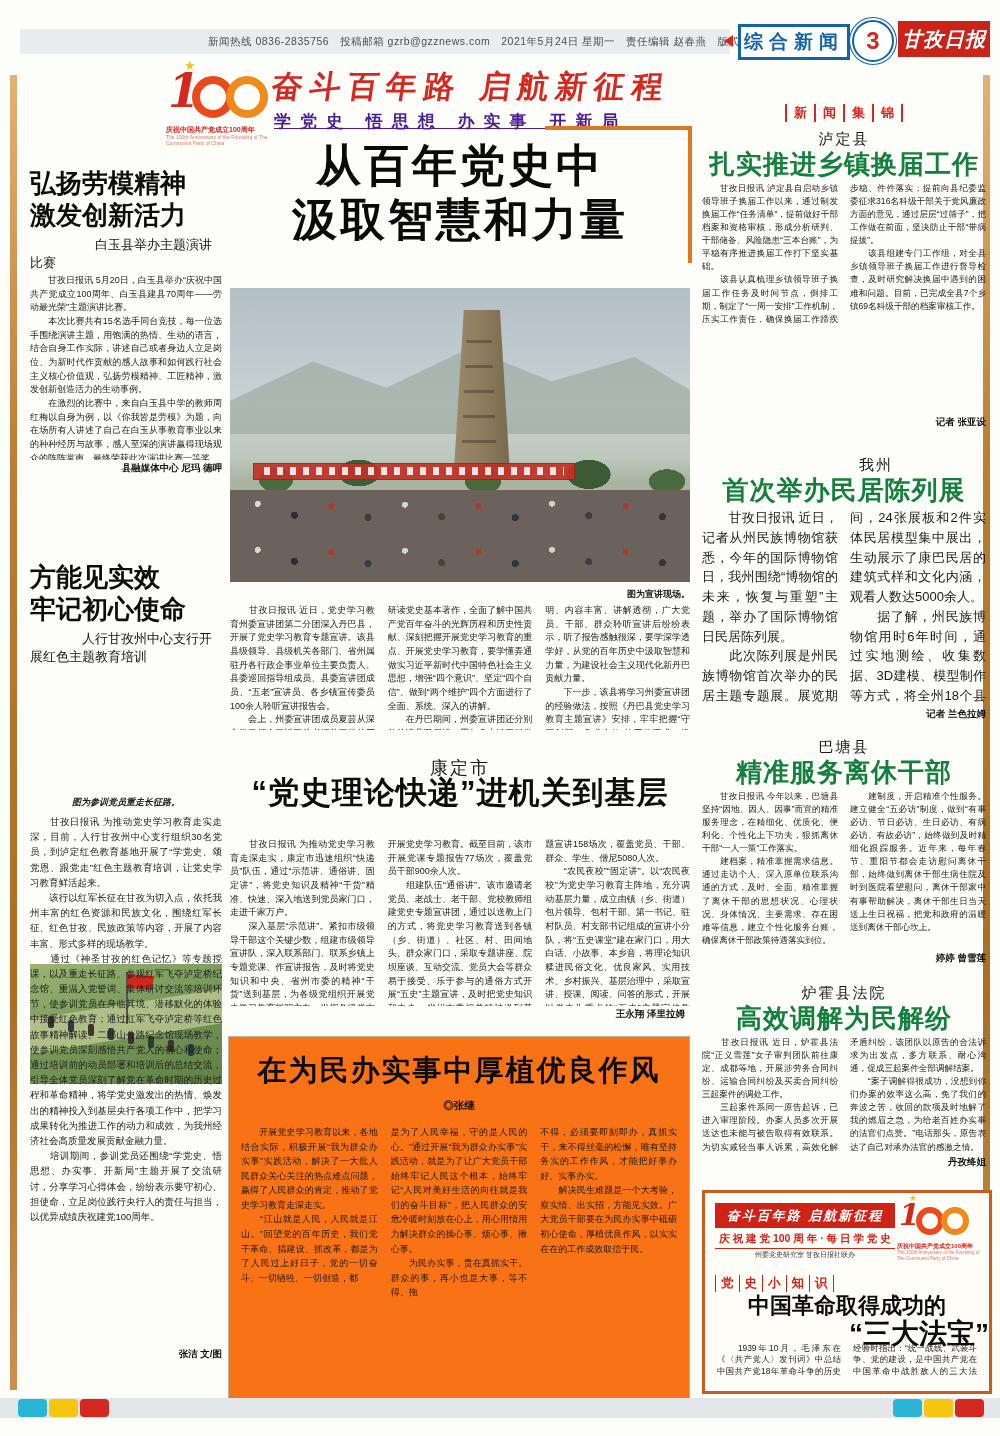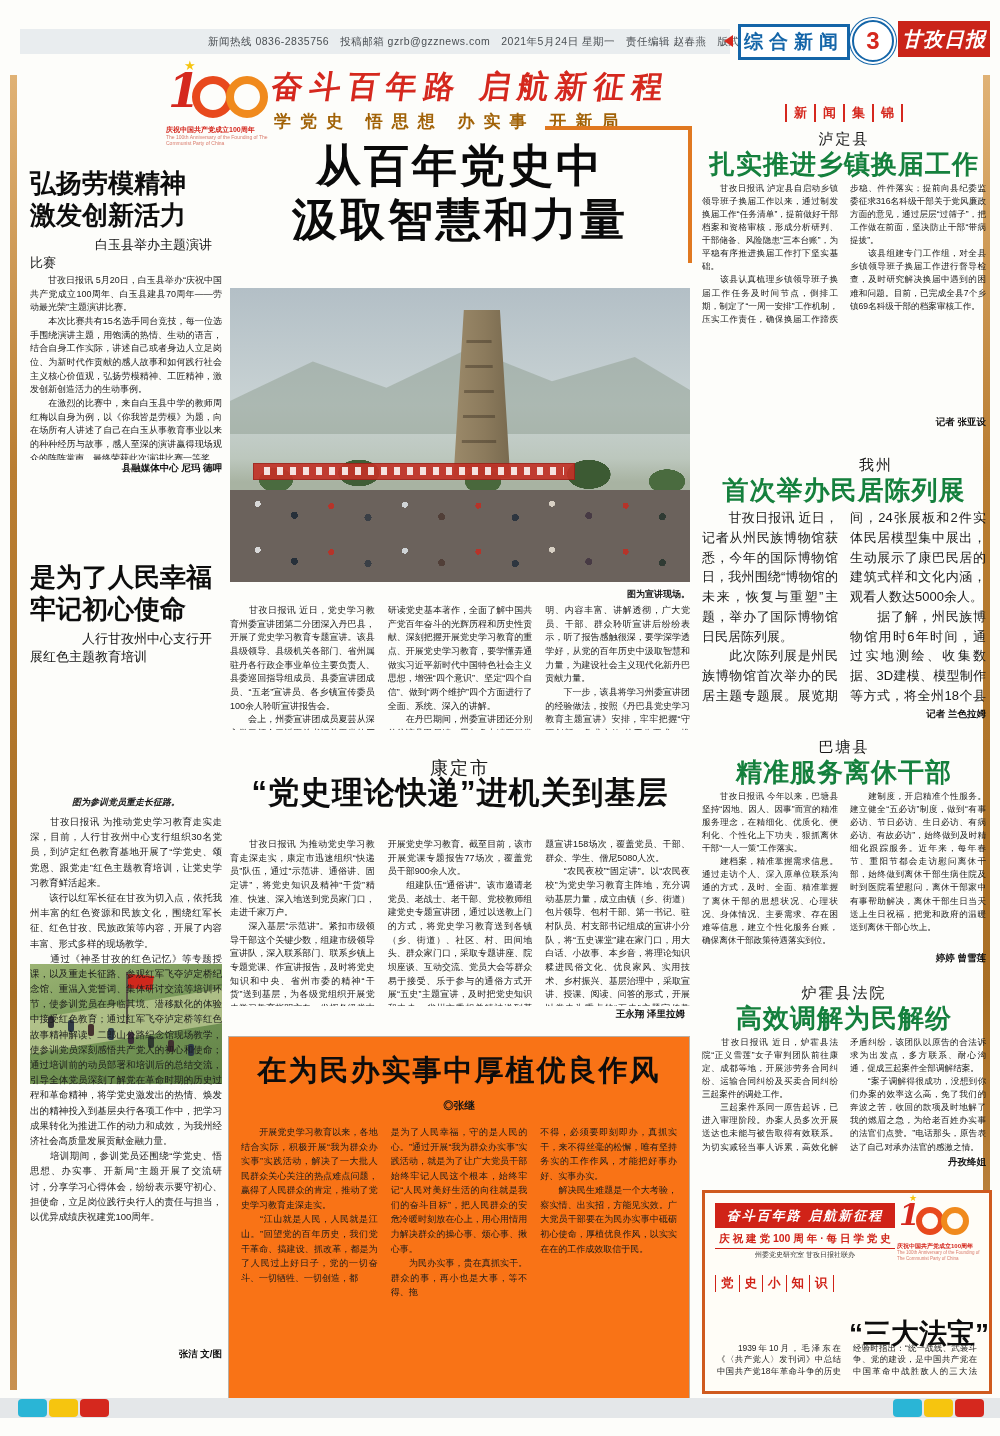--- a/index.html
+++ b/index.html
@@ -11,21 +11,21 @@
   .info-line{font-size:10.5px;color:#4a4f53;letter-spacing:.5px;white-space:nowrap;}
   .section-box{border:3px solid #1465a8;color:#1465a8;font-size:19px;font-weight:700;
                letter-spacing:6px;display:flex;align-items:center;justify-content:center;background:#fff;}
   .page-badge{border:2px solid #1465a8;border-radius:50%;color:#d5281e;font-size:24px;font-weight:900;
               display:flex;align-items:center;justify-content:center;background:#fff;
               box-shadow:0 0 0 2px #fff, 0 0 0 3px #1465a8;}
   .masthead{background:#ca2419;color:#fff;display:flex;align-items:center;justify-content:center;
             font-family:"DejaVu Serif",serif;font-style:italic;font-weight:700;font-size:20px;letter-spacing:1px;}
   .slogan{font-family:"DejaVu Serif",serif;font-weight:900;color:#d5281e;transform:skewX(-8deg);
           letter-spacing:7px;white-space:nowrap;}
-  .sub-slogan{font-weight:900;color:#a16207;letter-spacing:9px;white-space:nowrap;}
+  .sub-slogan{font-weight:900;color:#4c1d95;letter-spacing:9px;white-space:nowrap;text-decoration:underline;}
   .ring{display:inline-block;border-radius:50%;}
   .lead-title{font-weight:900;color:#0a0a0a;text-align:center;letter-spacing:3px;line-height:1.06;}
   .lead-sub{color:#d5281e;font-weight:700;text-align:center;letter-spacing:2px;}
   .htitle{font-weight:900;color:#0d0d0d;}
   .kicker{text-align:center;font-size:18px;color:#1a1a1a;letter-spacing:2px;}
   .body-text{font-size:9px;line-height:1.52;text-align:justify;color:#1a1a1a;white-space:pre-line;overflow:hidden;}
   .byline{font-size:9.5px;font-weight:700;text-align:right;color:#111;}
   .caption{font-size:9px;font-weight:700;color:#222;}
   .colrow{display:flex;gap:13px;}
   .colrow>div{flex:1;}
@@ -120,21 +120,21 @@
 
   <div class="abs htitle" style="left:30px;top:168px;width:192px;font-size:26px;line-height:1.2;">弘扬劳模精神</div>
   <div class="abs htitle" style="left:30px;top:200px;width:192px;font-size:26px;line-height:1.2;">激发创新活力</div>
   <div class="abs" style="left:30px;top:236px;width:192px;font-size:13px;text-indent:5em;line-height:1.35;">白玉县举办主题演讲比赛</div>
   <div class="abs body-text" style="left:30px;top:274px;width:192px;height:186px;">　　甘孜日报讯 5月20日，白玉县举办“庆祝中国共产党成立100周年、白玉县建县70周年——劳动最光荣”主题演讲比赛。
 　　本次比赛共有15名选手同台竞技，每一位选手围绕演讲主题，用饱满的热情、生动的语言，结合自身工作实际，讲述自己或者身边人立足岗位、为新时代作贡献的感人故事和如何践行社会主义核心价值观，弘扬劳模精神、工匠精神，激发创新创造活力的生动事例。
 　　在激烈的比赛中，来自白玉县中学的教师周红梅以自身为例，以《你我皆是劳模》为题，向在场所有人讲述了自己在白玉从事教育事业以来的种种经历与故事，感人至深的演讲赢得现场观众的阵阵掌声，最终荣获此次演讲比赛一等奖。
 　　举办此次演讲比赛，进一步深化了党史学习教育，增强信仰信念信心，为迎接建党100周年、白玉县建县70周年营造了良好的氛围。</div>
   <div class="abs byline" style="left:30px;top:462px;width:192px;">县融媒体中心 尼玛 德呷</div>
 
-  <div class="abs htitle" style="left:30px;top:562px;width:192px;font-size:26px;line-height:1.2;">是为了人民幸福</div>
+  <div class="abs htitle" style="left:30px;top:562px;width:192px;font-size:26px;line-height:1.2;">方能见实效</div>
   <div class="abs htitle" style="left:30px;top:594px;width:192px;font-size:26px;line-height:1.2;">牢记初心使命</div>
   <div class="abs" style="left:30px;top:630px;width:192px;font-size:13px;text-indent:4em;line-height:1.35;">人行甘孜州中心支行开展红色主题教育培训</div>
   <div class="abs photo" style="left:30px;top:670px;width:192px;height:120px;">
     <div style="position:absolute;inset:0;background:linear-gradient(160deg,#9cb474 0%,#79995a 45%,#5e8044 100%);"></div>
     <div style="position:absolute;left:-20px;top:38px;width:260px;height:34px;background:#c4cf9a;transform:rotate(-9deg);opacity:.7;"></div>
     <div style="position:absolute;left:96px;top:8px;width:2px;height:52px;background:#5a5248;"></div>
     <div style="position:absolute;left:98px;top:10px;width:26px;height:16px;background:#d0281c;clip-path:polygon(0 0,100% 12%,92% 100%,0 88%);"></div>
     <div style="position:absolute;left:18px;top:52px;width:6px;height:12px;background:#333;border-radius:2px;
       box-shadow:20px 4px 0 #2e3a46,40px 8px 0 #44322e,60px 12px 0 #30404a,80px 16px 0 #3c2f3a,100px 20px 0 #2f3a30,120px 24px 0 #403030,140px 28px 0 #2e3a46;"></div>
   </div>
@@ -214,20 +214,21 @@
       <span class="ring" style="position:absolute;left:42px;top:8px;width:16px;height:16px;border:6px solid #f08a1d;"></span>
       <span style="position:absolute;left:10px;top:-6px;color:#f6c50f;font-size:9px;">★</span>
     </div>
     <div style="position:absolute;right:6px;top:50px;width:86px;color:#d5281e;font-size:6px;font-weight:700;line-height:1.2;">
       <div>庆祝中国共产党成立100周年</div>
       <div style="font-size:4.5px;color:#d97b6c;font-weight:400;">The 100th Anniversary of the Founding of The Communist Party of China</div>
     </div>
     <div class="klabel" style="position:absolute;left:10px;top:80px;">
       <span>党</span><span>史</span><span>小</span><span>知</span><span>识</span>
     </div>
+    <div class="htitle" style="position:absolute;left:0;top:98px;width:100%;font-size:22px;text-align:center;">中国革命取得成功的</div>
     <div class="htitle" style="position:absolute;left:0;top:122px;width:100%;font-size:28px;text-align:right;">“三大法宝”</div>
     <div class="body-text digest-body" style="position:absolute;left:12px;top:150px;width:260px;height:42px;font-size:8.4px;line-height:1.35;">　　1939年10月，毛泽东在《〈共产党人〉发刊词》中总结中国共产党18年革命斗争的历史经验时指出：“统一战线、武装斗争、党的建设，是中国共产党在中国革命中战胜敌人的三大法宝”。其中，党的建设是三大法宝的中心环节。</div>
   </div>
 
   <div class="footer-strip" style="left:0;top:1398px;width:1000px;height:20px;"></div>
   <div class="chip" style="left:18px;top:1399px;background:#2ab5d6;"></div>
   <div class="chip" style="left:49px;top:1399px;background:#f6c50f;"></div>
   <div class="chip" style="left:80px;top:1399px;background:#d5281e;"></div>
   <div class="chip" style="left:893px;top:1399px;background:#2ab5d6;"></div>
   <div class="chip" style="left:924px;top:1399px;background:#f6c50f;"></div>

